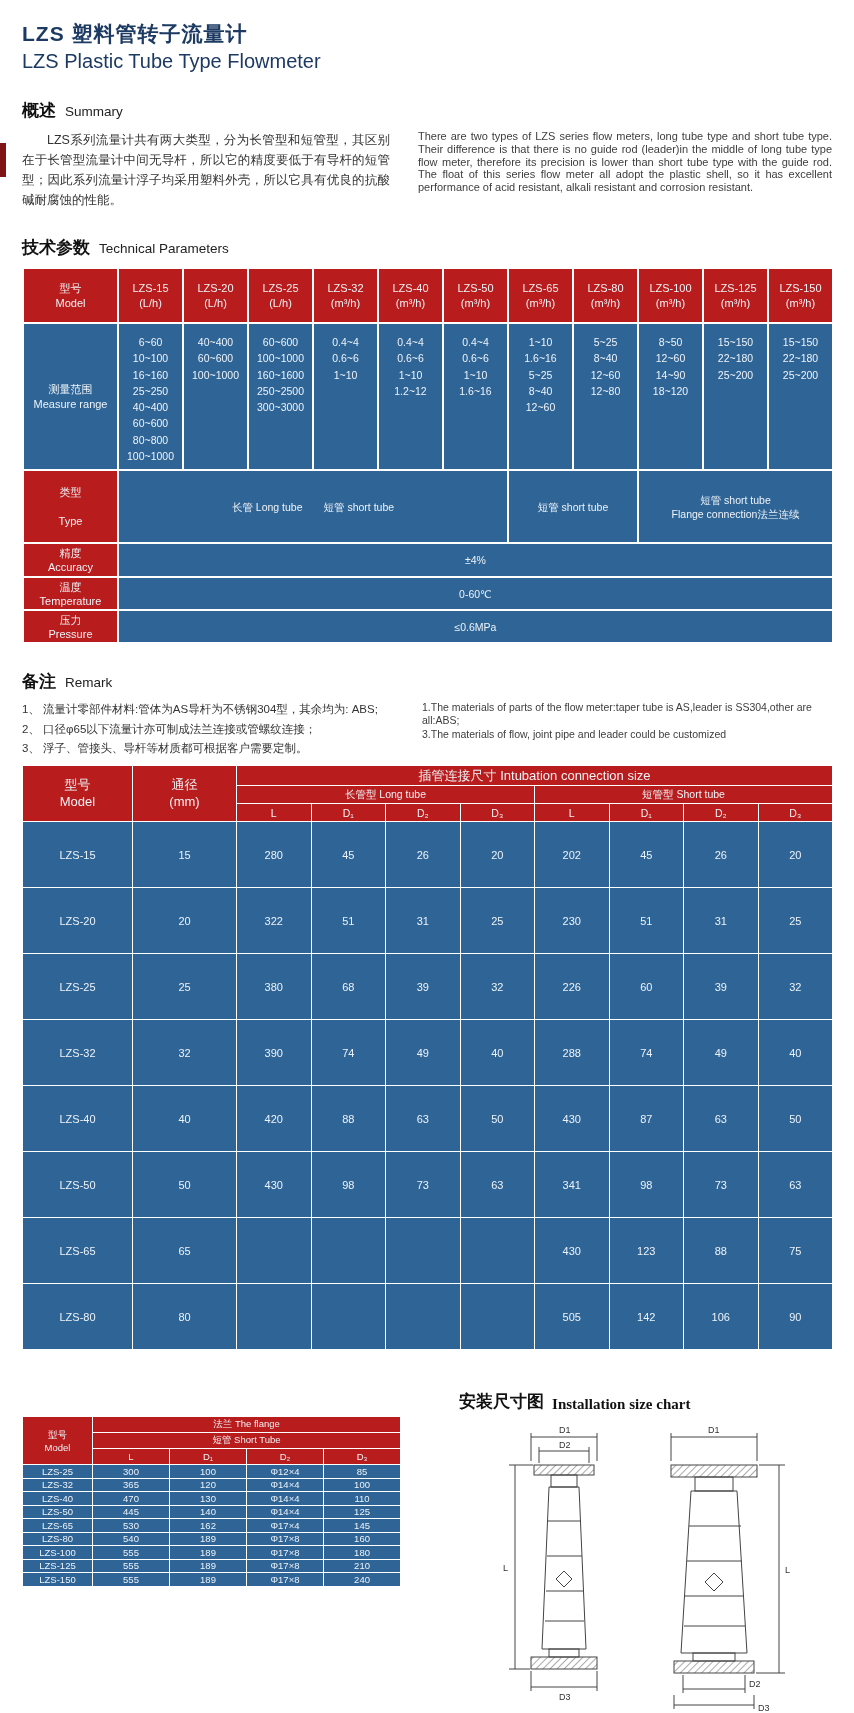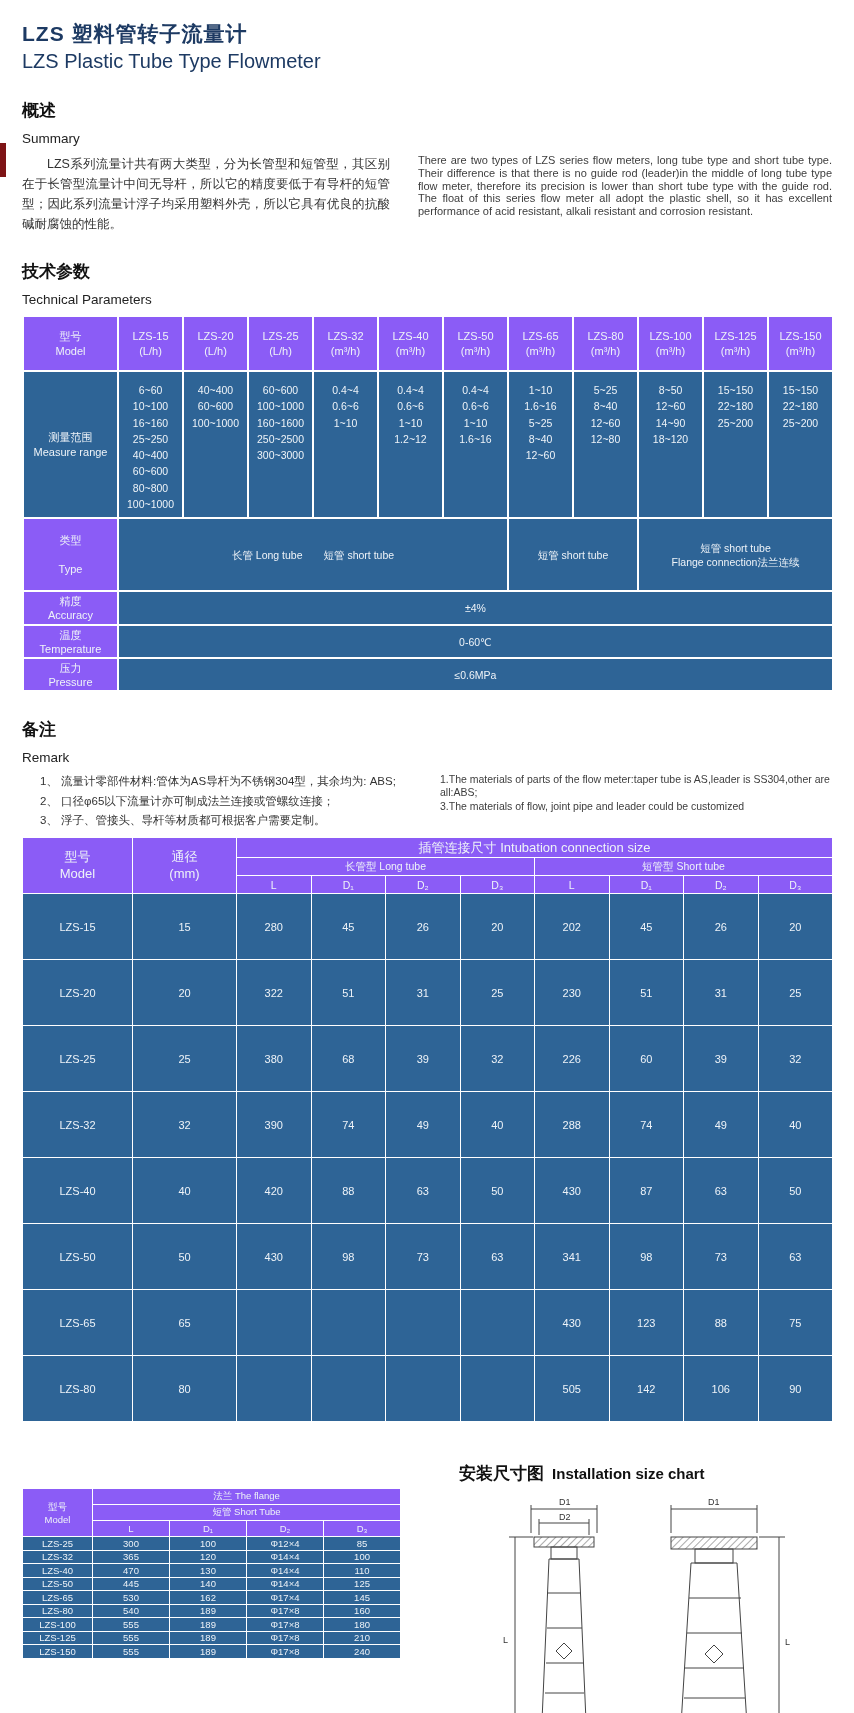--- a/index.html
+++ b/index.html
@@ -9,67 +9,67 @@
     font-family:"Liberation Sans","DejaVu Sans",sans-serif; color:#222; overflow:hidden;
   }
   .edge-mark { position:absolute; left:0; top:143px; width:6px; height:34px; background:#7e1416; }
   .content { padding:20px 22px 0 22px; }
 
   
   .title-zh { font-size:21px; font-weight:bold; color:#1d3a63; letter-spacing:1px; }
   .title-en { font-size:20px; font-weight:normal; color:#1d3a63; margin-top:2px; }
 
   
-  .sec-h { display:flex; align-items:baseline; gap:9px; margin-top:26px; margin-bottom:8px;flex-direction:column; }
+  .sec-h { display:flex; align-items:baseline; gap:9px; margin-top:26px; margin-bottom:8px; }
   .sec-h .zh { font-size:17px; font-weight:bold; color:#111; }
   .sec-h .en { font-size:13.5px; color:#222; }
 
   
   .summary-row { display:flex; gap:28px; margin-top:6px; }
   .sum-zh { width:368px; font-size:12.5px; line-height:1.6; color:#333; text-align:justify; text-indent:2em; }
   .sum-en { flex:1; font-size:11px; line-height:1.16; color:#3d3d3d; text-align:justify; }
 
   
   table { border-collapse:collapse; table-layout:fixed; }
   td { text-align:center; vertical-align:middle; color:#eef3f8; }
-  .hd { background:#8b5cf6; }
+  .hd { background:#b91c1c; }
   .bd { background:#2e6496; }
 
   
   .tech { width:810px; margin-top:4px; }
   .tech td { border:2px solid #fff; font-size:10.5px; line-height:1.35; }
   .tech .hrow td { height:55px; }
   .tech .mr-cell { vertical-align:top; padding-top:10px; line-height:1.55; white-space:pre-line; font-size:10.5px; }
   .tech .label-2l { line-height:1.3; font-size:11px; }
   .tech .type-row td { height:36px; white-space:pre-line; }
   .tech .small-row td { height:33px; }
 
   
   .remark-row { display:flex; gap:14px; margin-top:4px; }
   .rem-zh { width:386px; font-size:11.5px; line-height:1.5; color:#333; }
   .rem-en { flex:1; font-size:10.5px; line-height:1.18; color:#3d3d3d; }
-  .rem-zh div, .rem-en div { margin-bottom:2px;margin-left:18px; }
+  .rem-zh div, .rem-en div { margin-bottom:2px; }
 
   
   .dim { width:810px; margin-top:6px; }
   .dim td { border:1px solid #fff; font-size:11px; }
   .dim .gh td { height:20px; font-size:13px; }
   .dim .sh td { height:18px; font-size:10.5px; }
   .dim .ch td { height:18px; font-size:10.5px; }
   .dim .drow td { height:66px; }
   .dim .lbl { line-height:1.3; }
 
   
   .bottom-row { display:flex; margin-top:40px; align-items:flex-start; }
   .flange { width:378px; margin-top:26px; }
   .flange td { border:1px solid #fff; font-size:9.5px; }
   .flange .fh td { height:16px; }
   .flange .frow td { height:13.5px; }
   .chart-col { margin-left:58px; }
-  .chart-h { display:flex; align-items:center; gap:8px; }
+  .chart-h { display:flex; align-items:flex-end; gap:8px;font-family:Liberation Serif, serif; }
   .chart-h .zh { font-size:17px; font-weight:bold; color:#111; }
   .chart-h .en { font-size:15px; font-weight:bold; color:#111; }
   .drawing { margin-top:8px; margin-left:20px; }
   .drawing text { font-family:"Liberation Sans","DejaVu Sans",sans-serif; font-size:9px; fill:#333; }
 </style>
 </head>
 <body>
 
 <div class="page">
   <div class="edge-mark"></div>

